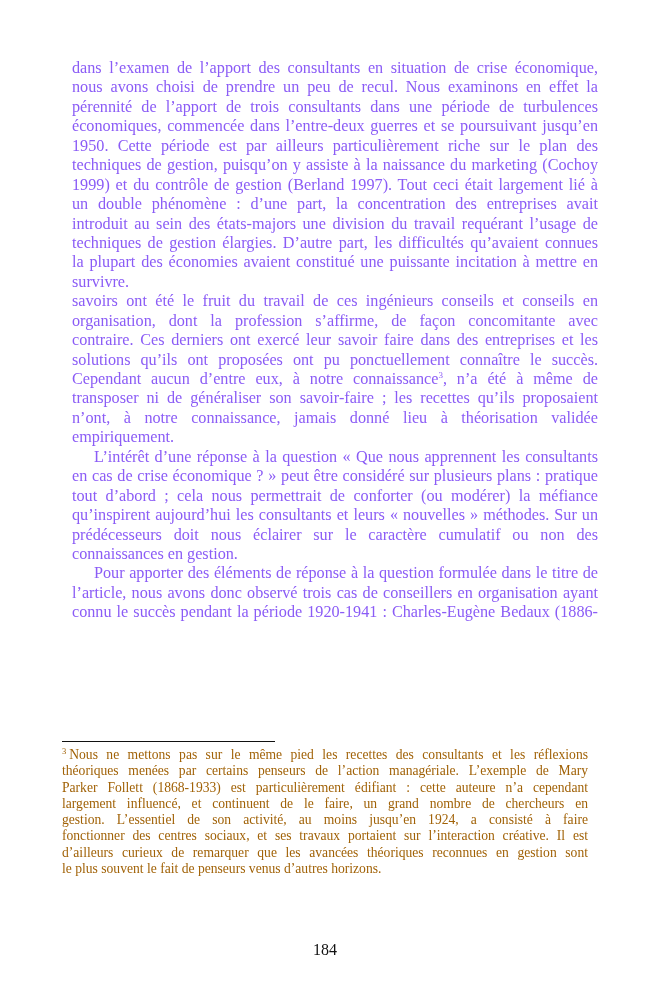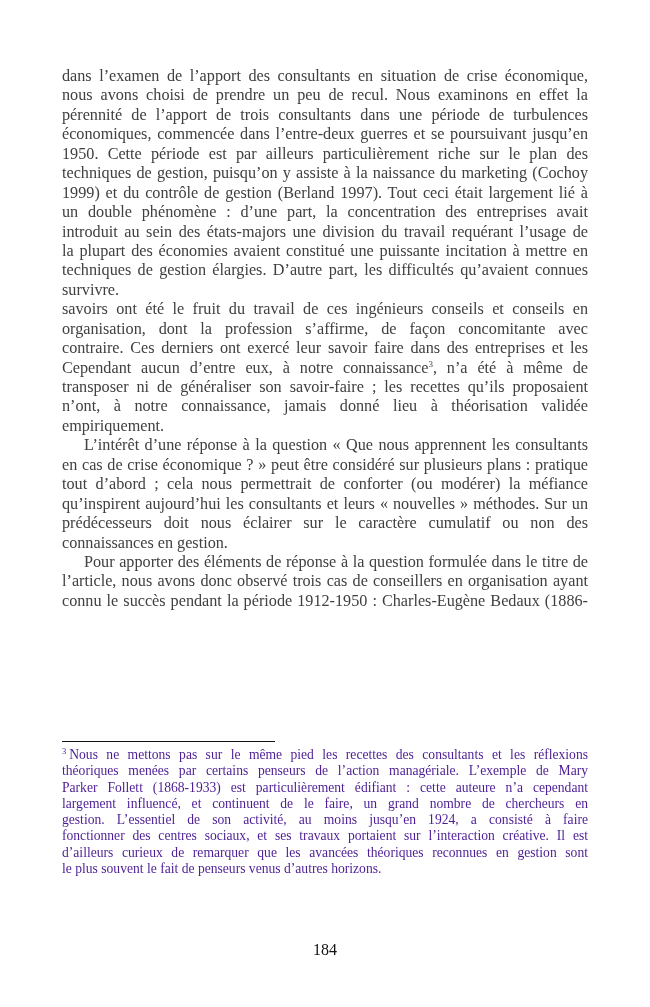--- a/index.html
+++ b/index.html
@@ -1,31 +1,31 @@
 <!DOCTYPE html>
 <html><head>
 <meta charset="utf-8">
 <style>
   html, body { margin: 0; padding: 0; background: #ffffff; }
   body { width: 650px; height: 1007px; position: relative; overflow: hidden; }
   .page { position: absolute; left: 0; top: 0; width: 650px; height: 1007px; background: #fff; }
   .body-text {
-    position: absolute; left: 62px; top: 59px; width: 526px;
+    position: absolute; left: 72px; top: 59px; width: 526px;
     font-family: "Liberation Serif", "DejaVu Serif", serif;
-    font-size: 16.2px; line-height: 19.45px; color: #404040; margin-top: 8px;
+    font-size: 16.2px; line-height: 19.45px; color: #8b5cf6;
   }
   .line { display: block; white-space: nowrap; text-align: justify; text-align-last: justify; height: 19.45px; overflow: visible; }
   .line.last { text-align-last: left; }
   .line.indent { padding-left: 22px; }
   sup { font-size: 9px; line-height: 0; vertical-align: 6px; }
   .fn-rule { position: absolute; left: 62px; top: 741px; width: 213px; height: 1px; background: #111; }
   .footnotes {
     position: absolute; left: 62px; top: 747px; width: 526px;
     font-family: "Liberation Serif", "DejaVu Serif", serif;
-    font-size: 13.6px; line-height: 16.3px; color: #4c1d95;
+    font-size: 13.6px; line-height: 16.3px; color: #a16207;
   }
   .footnotes .line { height: 16.3px; }
   .fn-mark { font-size: 8.5px; vertical-align: 5px; line-height: 0; margin-right: 3px; }
   .page-number {
     position: absolute; left: 0; width: 650px; top: 941px; text-align: center;
     font-family: Liberation Serif, serif; font-size: 16px; color: #111;
   }
 </style>
 </head>
 <body>
@@ -37,50 +37,51 @@
     <div>
       <span class="line">dans l’examen de l’apport des consultants en situation de crise économique,</span>
       <span class="line">nous avons choisi de prendre un peu de recul. Nous examinons en effet la</span>
       <span class="line">pérennité de l’apport de trois consultants dans une période de turbulences</span>
       <span class="line">économiques, commencée dans l’entre-deux guerres et se poursuivant jusqu’en</span>
       <span class="line">1950. Cette période est par ailleurs particulièrement riche sur le plan des</span>
       <span class="line">techniques de gestion, puisqu’on y assiste à la naissance du marketing (Cochoy</span>
       <span class="line">1999) et du contrôle de gestion (Berland 1997). Tout ceci était largement lié à</span>
       <span class="line">un double phénomène : d’une part, la concentration des entreprises avait</span>
       <span class="line">introduit au sein des états-majors une division du travail requérant l’usage de</span>
+      <span class="line">techniques de gestion élargies. D’autre part, les difficultés qu’avaient connues</span>
       <span class="line">la plupart des économies avaient constitué une puissante incitation à mettre en</span>
-      <span class="line">techniques de gestion élargies. D’autre part, les difficultés qu’avaient connues</span>
       <span class="line last">survivre.</span>
     </div>
 
     <div>
       <span class="line">savoirs ont été le fruit du travail de ces ingénieurs conseils et conseils en</span>
       <span class="line">organisation, dont la profession s’affirme, de façon concomitante avec</span>
       <span class="line">contraire. Ces derniers ont exercé leur savoir faire dans des entreprises et les</span>
+      <span class="line">solutions qu’ils ont proposées ont pu ponctuellement connaître le succès.</span>
       <span class="line">
         <span>Cependant aucun d’entre eux, à notre connaissance</span><sup>3</sup><span>, n’a été à même de</span>
       </span>
       <span class="line">transposer ni de généraliser son savoir-faire ; les recettes qu’ils proposaient</span>
       <span class="line">n’ont, à notre connaissance, jamais donné lieu à théorisation validée</span>
       <span class="line last">empiriquement.</span>
     </div>
 
     <div>
       <span class="line indent">L’intérêt d’une réponse à la question « Que nous apprennent les consultants</span>
       <span class="line">en cas de crise économique ? » peut être considéré sur plusieurs plans : pratique</span>
       <span class="line">tout d’abord ; cela nous permettrait de conforter (ou modérer) la méfiance</span>
       <span class="line">qu’inspirent aujourd’hui les consultants et leurs « nouvelles » méthodes. Sur un</span>
       <span class="line">prédécesseurs doit nous éclairer sur le caractère cumulatif ou non des</span>
       <span class="line last">connaissances en gestion.</span>
     </div>
 
     <div>
       <span class="line indent">Pour apporter des éléments de réponse à la question formulée dans le titre de</span>
       <span class="line">l’article, nous avons donc observé trois cas de conseillers en organisation ayant</span>
-      <span class="line">connu le succès pendant la période 1912-1950 : Charles-Eugène Bedaux (1886-</span>
+      <span class="line">connu le succès pendant la période 1920-1941 : Charles-Eugène Bedaux (1886-</span>
     </div>
   </div>
 
   <div class="fn-rule"></div>
 
   <div class="footnotes">
     <span class="line"><span class="fn-mark">3</span><span>Nous ne mettons pas sur le même pied les recettes des consultants et les réflexions</span></span>
     <span class="line">théoriques menées par certains penseurs de l’action managériale. L’exemple de Mary</span>
     <span class="line">Parker Follett (1868-1933) est particulièrement édifiant : cette auteure n’a cependant</span>
     <span class="line">largement influencé, et continuent de le faire, un grand nombre de chercheurs en</span>

